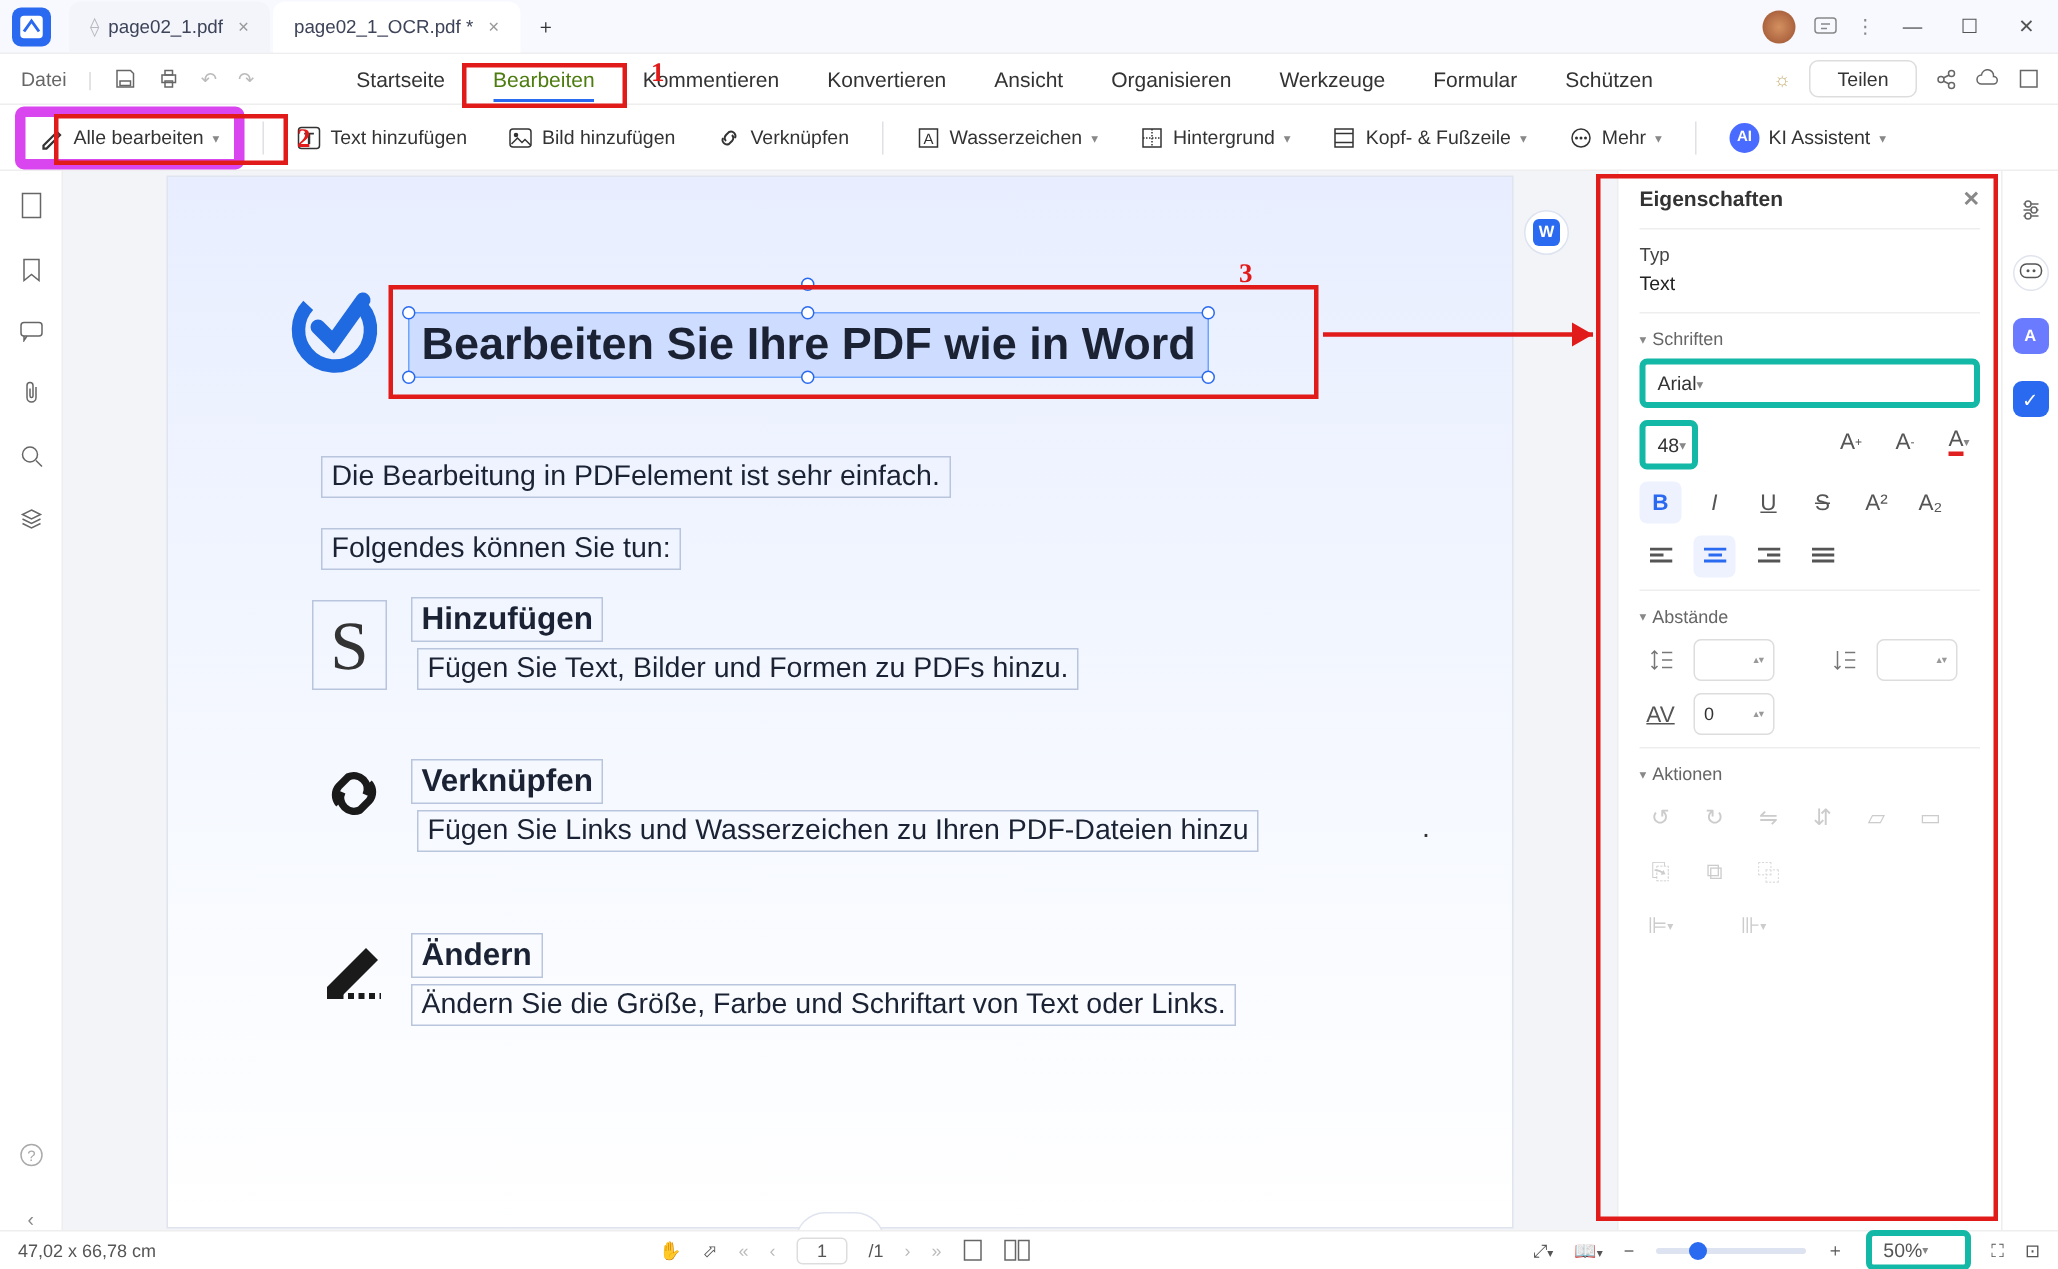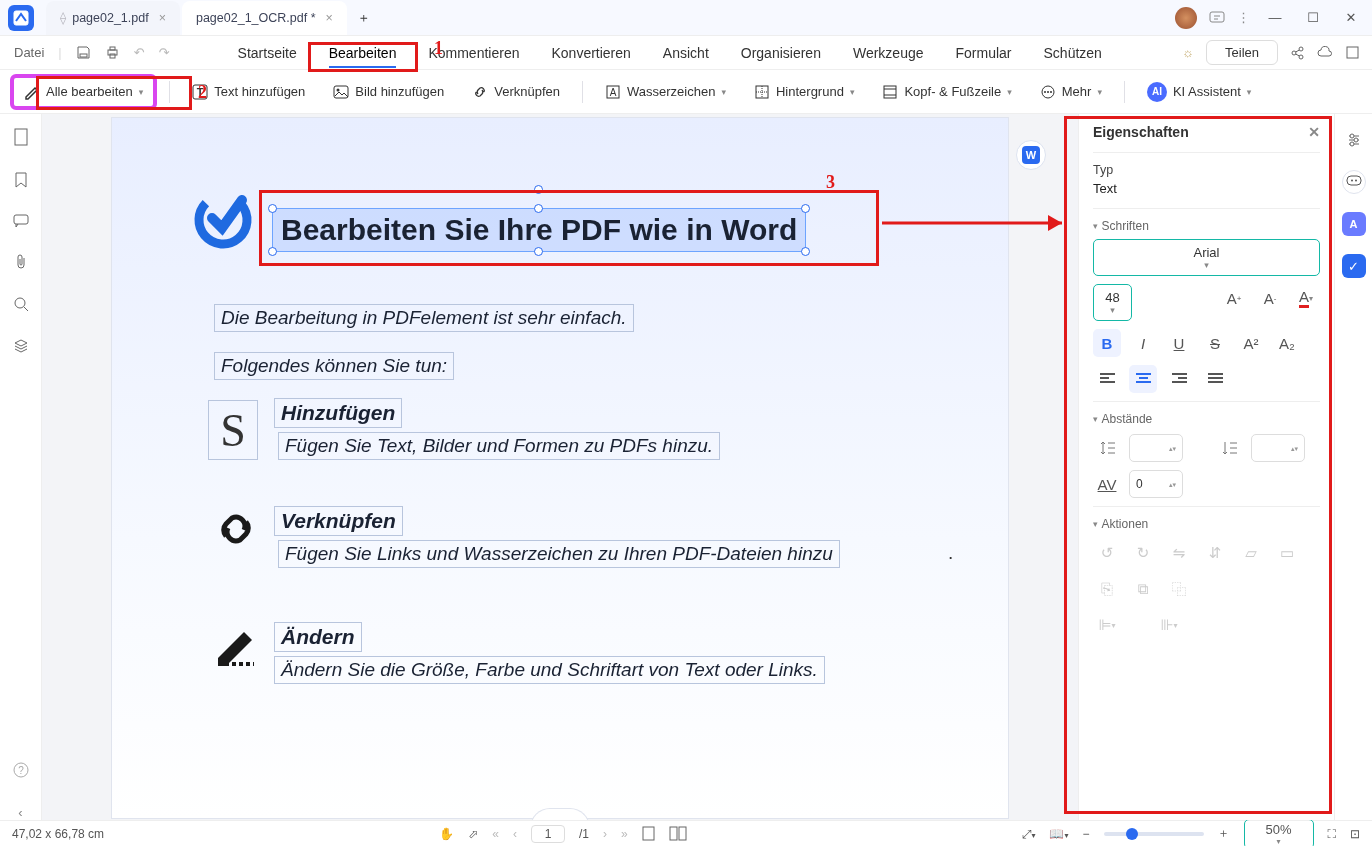--- a/index.html
+++ b/index.html
@@ -17,21 +17,21 @@
 .titlebar-right { margin-left:auto; display:flex; align-items:center; gap:12px; padding-right:8px; }
 .avatar { width:22px;height:22px;border-radius:50%;background:radial-gradient(#d49060,#9a5030); }
 .winbtn { width:26px;text-align:center;color:#555; }
 
 
 .row2 { height: 34px; display:flex; align-items:center; border-bottom:1px solid #eee; }
 .row2-left { display:flex; align-items:flex-end; gap:14px; padding-left:14px; color:#666;}
 .row2-left .sep { color:#ddd; }
 .menu { display:flex; gap:32px; margin-left:68px; font-size:14px; }
 .menu .mi { padding: 6px 0; position:relative; cursor:pointer; }
-.menu .mi.active { color:#000000; }
+.menu .mi.active { color:#4d7c0f; }
 .menu .mi.active::after { content:''; position:absolute; left:0;right:0;bottom:-1px; height:2px; background:#2a6af0; }
 .row2-right { margin-left:auto; display:flex; align-items:center; gap:12px; padding-right:12px;}
 .teilen { border:1px solid #ddd; border-radius:6px; padding:4px 18px; font-size:13px; }
 
 
 .toolbar { height:44px; display:flex; align-items:center; padding:0 10px; gap:8px; border-bottom:1px solid #eee; }
 .tbtn { display:flex; align-items:center; gap:6px; padding:6px 10px; border-radius:6px; font-size:13px; color:#333; }
 .tsep { width:1px; height:22px; background:#e0e0e6; margin:0 4px;}
 .ki { display:flex;align-items:center;gap:6px;justify-content:center;}
 .ki-badge{ width:20px;height:20px;border-radius:50%;background:#4a6bff;color:#fff;display:flex;align-items:center;justify-content:center;font-size:10px;font-weight:bold;}
@@ -48,32 +48,32 @@
 .page { margin-top:4px; width:896px; height:700px; background:linear-gradient(180deg,#e8eeff 0%, #f6f9ff 60%, #ffffff 100%); position:relative; box-shadow:0 0 0 1px #e0e4ee;}
 .word-export { position:absolute; right:-38px; top:22px; width:30px;height:30px; border-radius:50%;background:#fff; border:1px solid #dde3f0; display:flex;align-items:center;justify-content:center; color:#2a6af0;}
 .word-export .w { width:18px;height:18px;border-radius:4px;background:#2a6af0;color:#fff;font-size:11px;line-height:18px;text-align:center;font-weight:bold;}
 
 .checkmark { position:absolute; left:78px; top:66px; }
 .headline-sel { border:1px solid #6da4ff; background:rgba(130,170,255,0.28); padding:4px 8px; }
 .headline { font-size:30px; font-weight:bold; color:#1a2233; }
 .sel-handle { width:9px;height:9px;background:#fff;border:1.5px solid #2a6af0;border-radius:50%;position:absolute;}
 .arrow-red { position:absolute; }
 
-.para { position:absolute; border:1px solid #b8c5dd; padding:2px 6px; font-size:19px; color:#1a2233;font-style:italic; }
+.para { position:absolute; border:1px solid #b8c5dd; padding:2px 6px; font-size:19px; color:#1a2233; }
 .section-title { font-size:21px; font-weight:bold; }
 .icon-block { position:absolute; }
 
 
 .panel { width:256px; border-left:1px solid #eee; background:#fff; padding:10px 14px; font-size:13px; color:#333; position:relative;}
 .panel h4 { font-size:14px; font-weight:600; margin-bottom:12px; display:flex; justify-content:space-between;}
 .panel .closep { color:#888; cursor:pointer;}
 .panel .sec-label { font-size:12px; color:#666; margin:10px 0 6px; display:flex; align-items:center; gap:4px;}
 .panel .sec-label::before { content:'▾'; font-size:9px; color:#888;}
 .panel .val { font-size:13px; color:#222; margin:4px 0 12px;}
-.select { border:1px solid #14b8a6; border-radius:5px; padding:5px 8px; display:flex; justify-content:flex-start; align-items:center; font-size:13px;flex-direction:column;}
+.select { border:4px solid #14b8a6; border-radius:5px; padding:5px 8px; display:flex; justify-content:flex-start; align-items:center; font-size:13px;}
 .btnrow { display:flex; gap:8px; margin:8px 0; flex-wrap:wrap;}
 .ibtn { width:28px; height:28px; display:flex;align-items:center;justify-content:center; border-radius:5px; color:#555; font-size:15px;}
 .ibtn.active { background:#eef2ff; color:#2a6af0; }
 .numinput { border:1px solid #ddd; border-radius:5px; padding:3px 6px; width:54px; display:flex;align-items:center;justify-content:space-between;}
 .numinput .v{font-size:12px;}
 .numinput .ar{display:flex;flex-direction:column;font-size:7px;color:#999;line-height:7px;}
 .panel .disabled { color:#ccc; }
 
 .rightrail { width:38px; border-left:1px solid #eee; display:flex; flex-direction:column; align-items:center; padding-top:14px; gap:18px;}
 .rail-icon { width:24px;height:24px;display:flex;align-items:center;justify-content:center;border-radius:6px;}
@@ -170,21 +170,21 @@
       </span>
     <span>
         <svg width="15" height="15">
           <rect x="2" y="2" width="11" height="11" fill="none" stroke="#666"></rect>
         </svg>
       </span>
   </div>
 </div>
 
 <div class="toolbar">
-  <div class="tbtn" style="border:4px solid #d946ef;">
+  <div class="tbtn" style="border:7px solid #d946ef;">
     <svg width="16" height="16">
         <path d="M2 13l9-9 2 2-9 9H2v-2z" fill="none" stroke="#333" stroke-width="1.5"></path>
       </svg>
     <span>Alle bearbeiten</span>
     <span style="font-size:9px;color:#888">▾</span>
   </div>
   <div class="tsep"></div>
   <div class="tbtn">
     <svg width="16" height="16">
         <rect x="1" y="1" width="14" height="14" rx="2" fill="none" stroke="#333"></rect>

